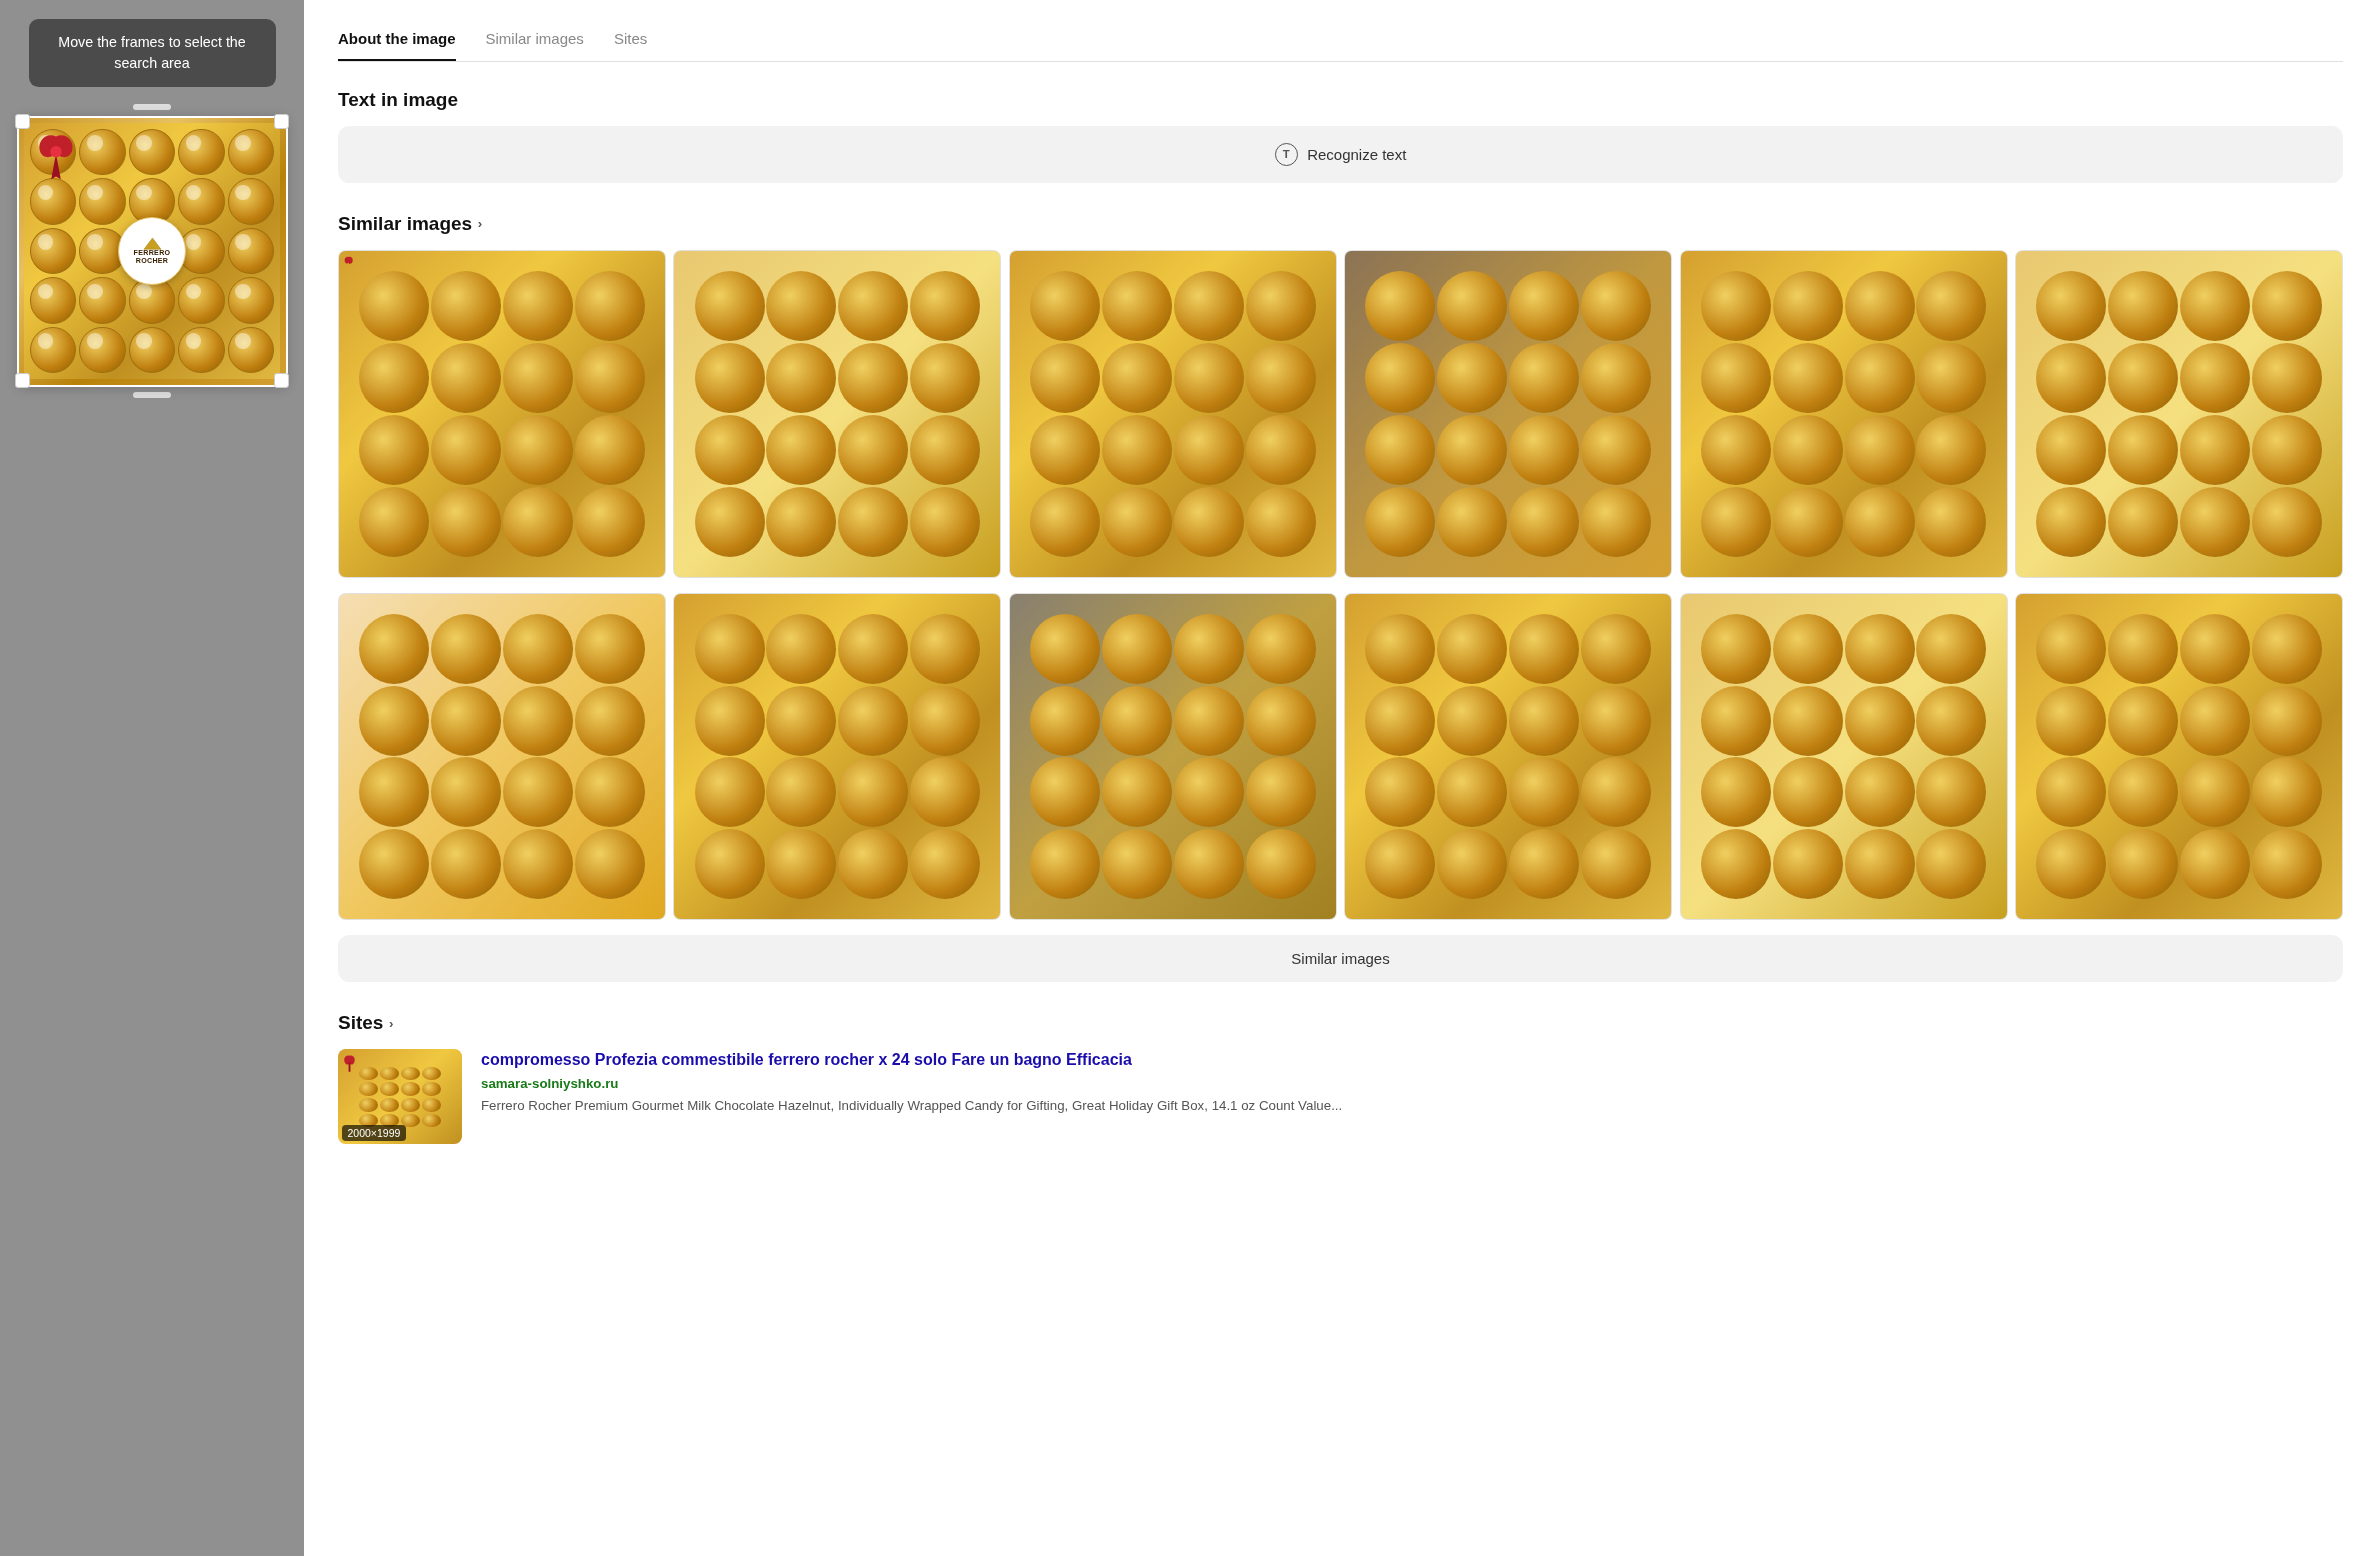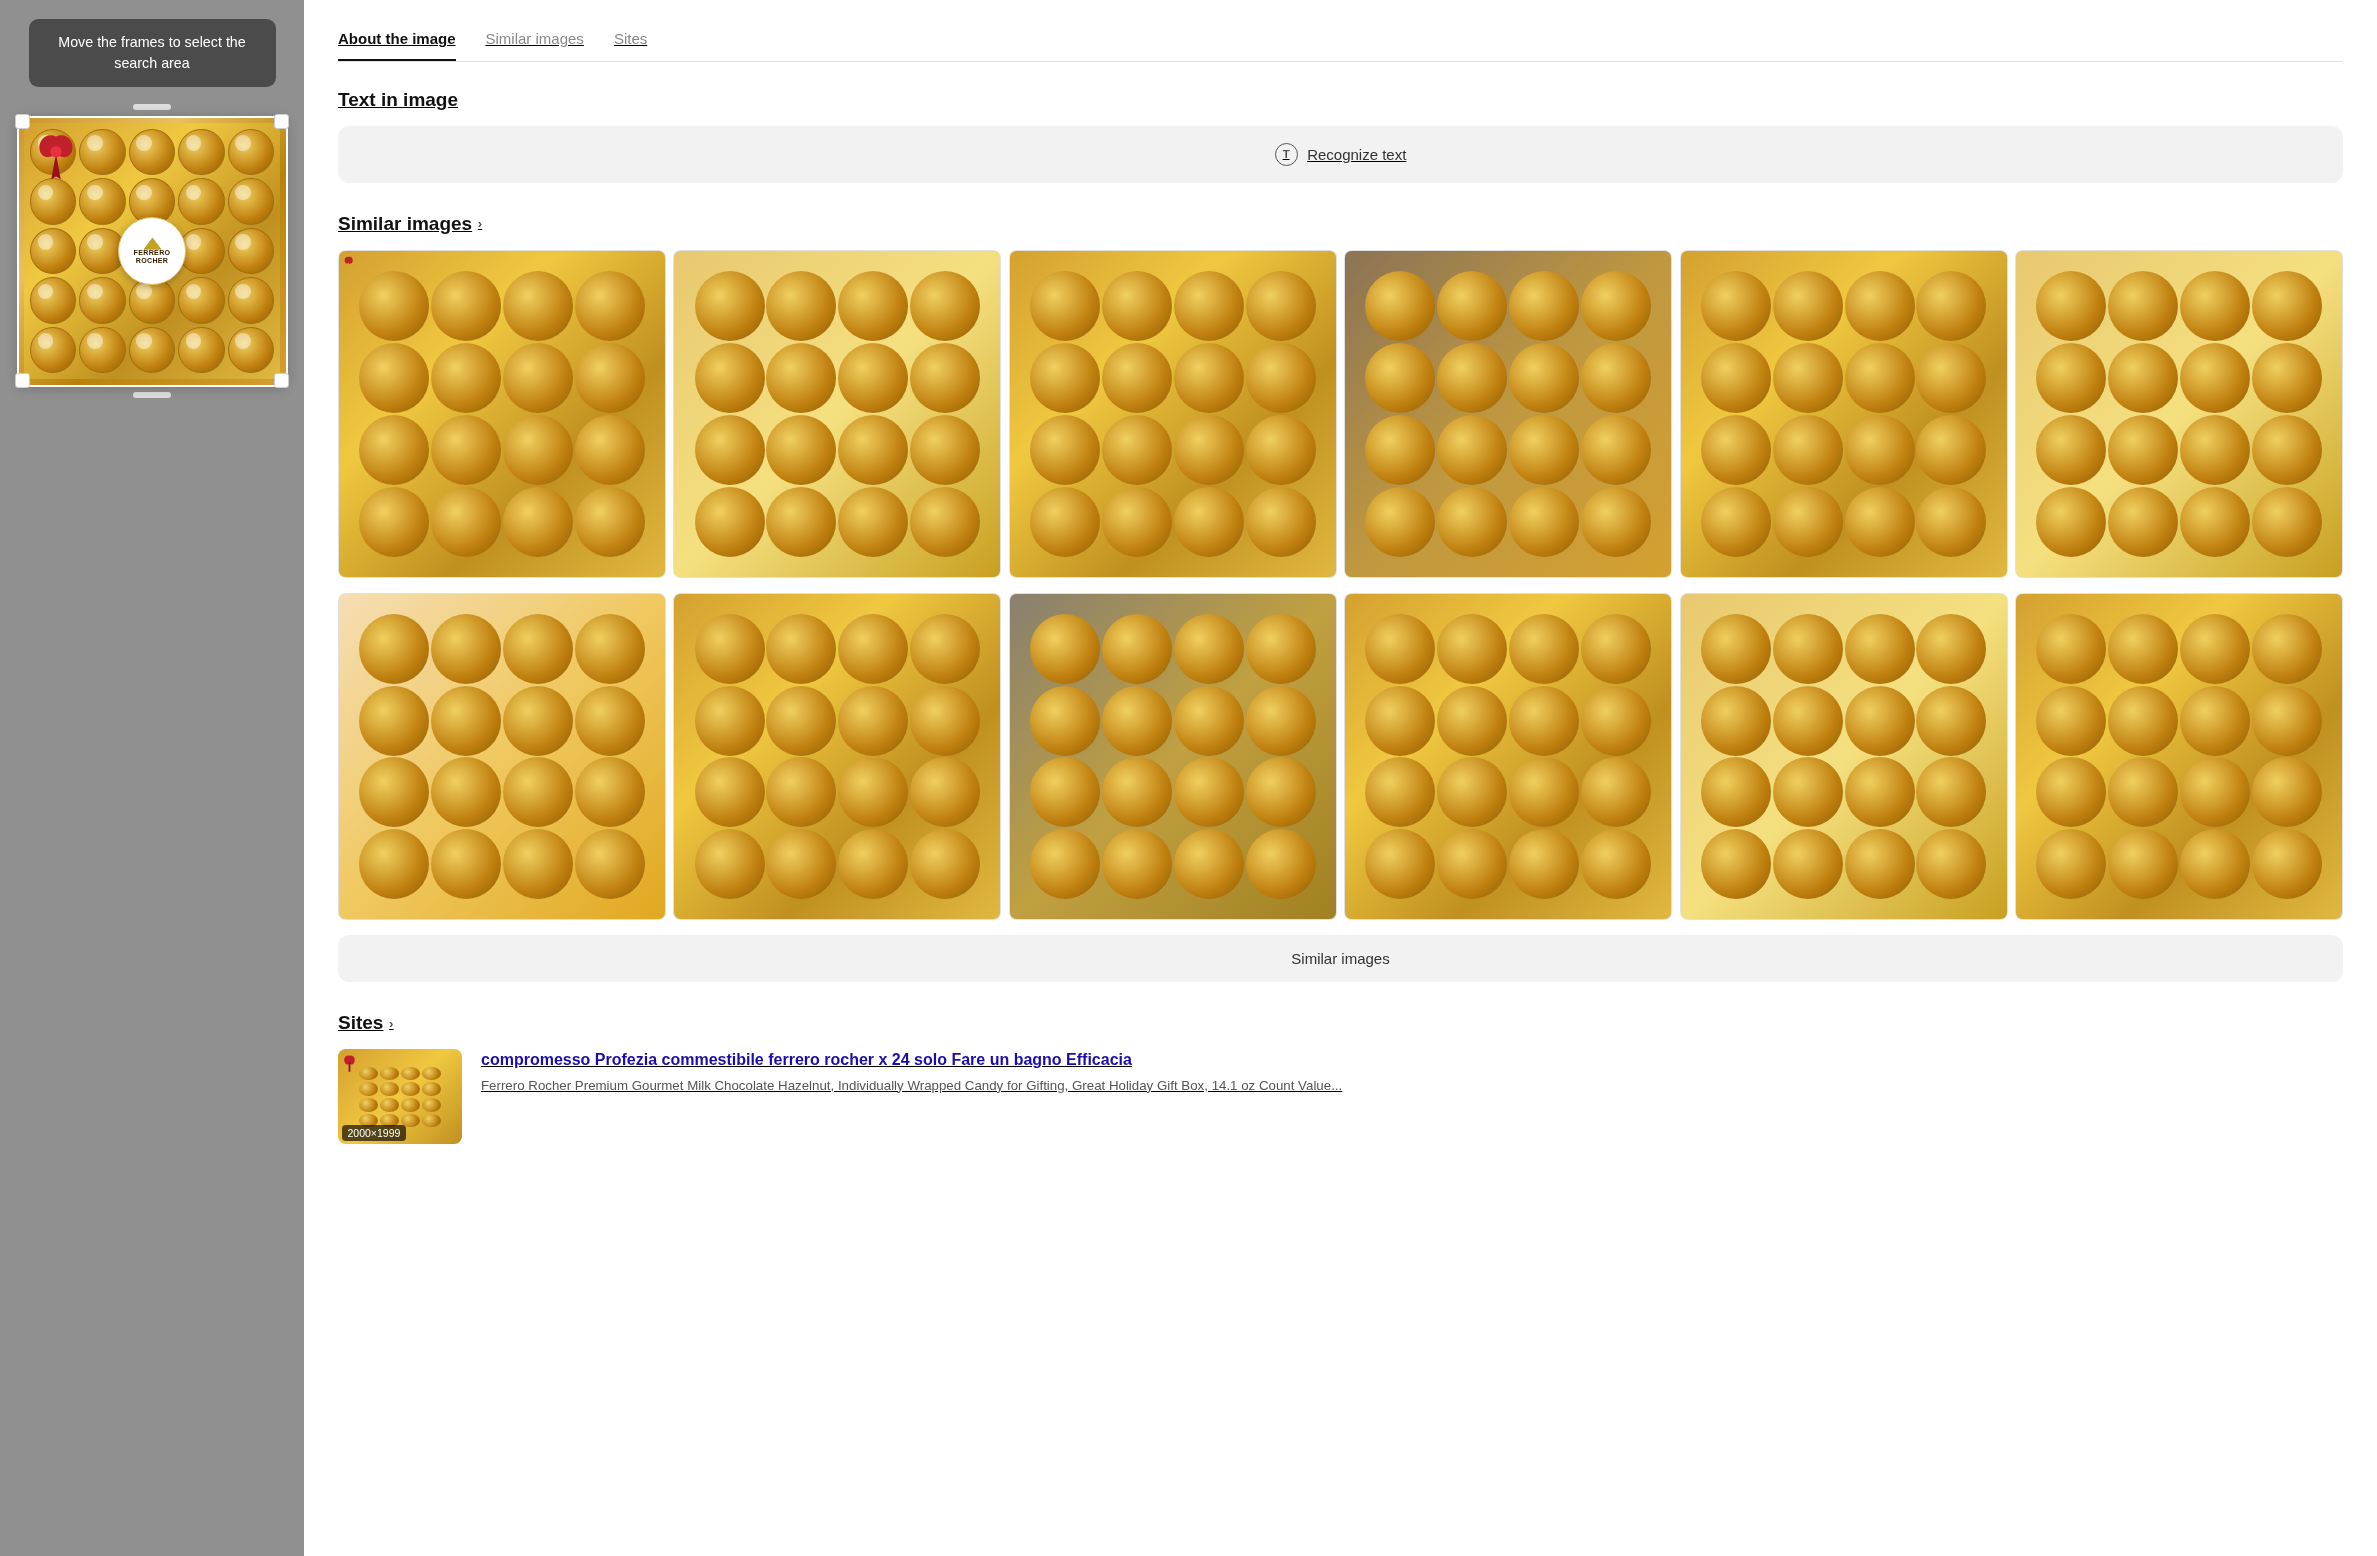--- a/index.html
+++ b/index.html
@@ -166,21 +166,20 @@
       background: #ddd;
       border-radius: 2.9px;
     }
 
     
     .right-panel {
       flex: 1;
       background: #fff;
       overflow-y: auto;
       padding: 19px 34px 26px 34px;
-      text-decoration: underline;
     }
 
     
     .tabs {
       display: flex;
       gap: 0;
       border-bottom: 1px solid #e0e0e0;
       margin-bottom: 27px;
     }
 
@@ -780,18 +779,19 @@
         <div style="position:absolute;top:3.8px;left:3.8px;width:15px;height:21px;">
           <svg viewBox="0 0 16 22">
               <path d="M8 3 C4 1,1 6,3 10 C5 14,8 12,8 10 C8 12,11 14,13 10 C15 6,12 1,8 3Z" fill="#c0202a"></path>
               <rect x="7" y="10" width="2" height="10" fill="#9a1020"></rect>
             </svg>
         </div>
         <div class="site-thumb-badge">2000×1999</div>
       </div>
       <div class="site-info">
         <div class="site-title">compromesso Profezia commestibile ferrero rocher x 24 solo Fare un bagno Efficacia</div>
+        <div class="site-url">samara-solniyshko.ru</div>
         <div class="site-desc">Ferrero Rocher Premium Gourmet Milk Chocolate Hazelnut, Individually Wrapped Candy for Gifting, Great Holiday Gift Box, 14.1 oz Count Value...</div>
       </div>
     </div>
   </div>
 </div>
 
 
 </body></html>

